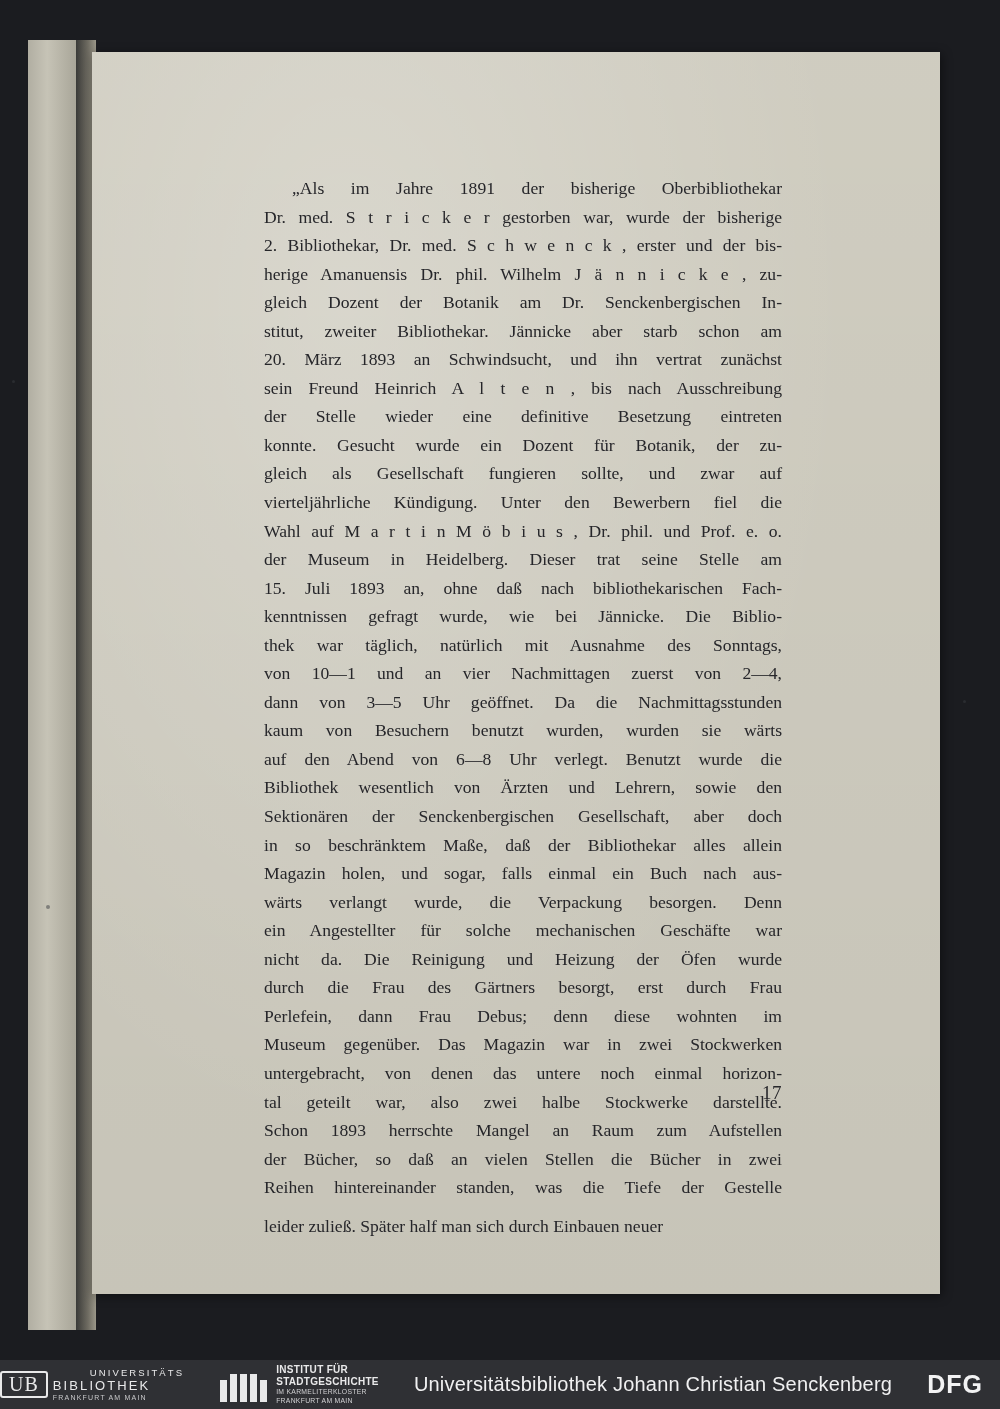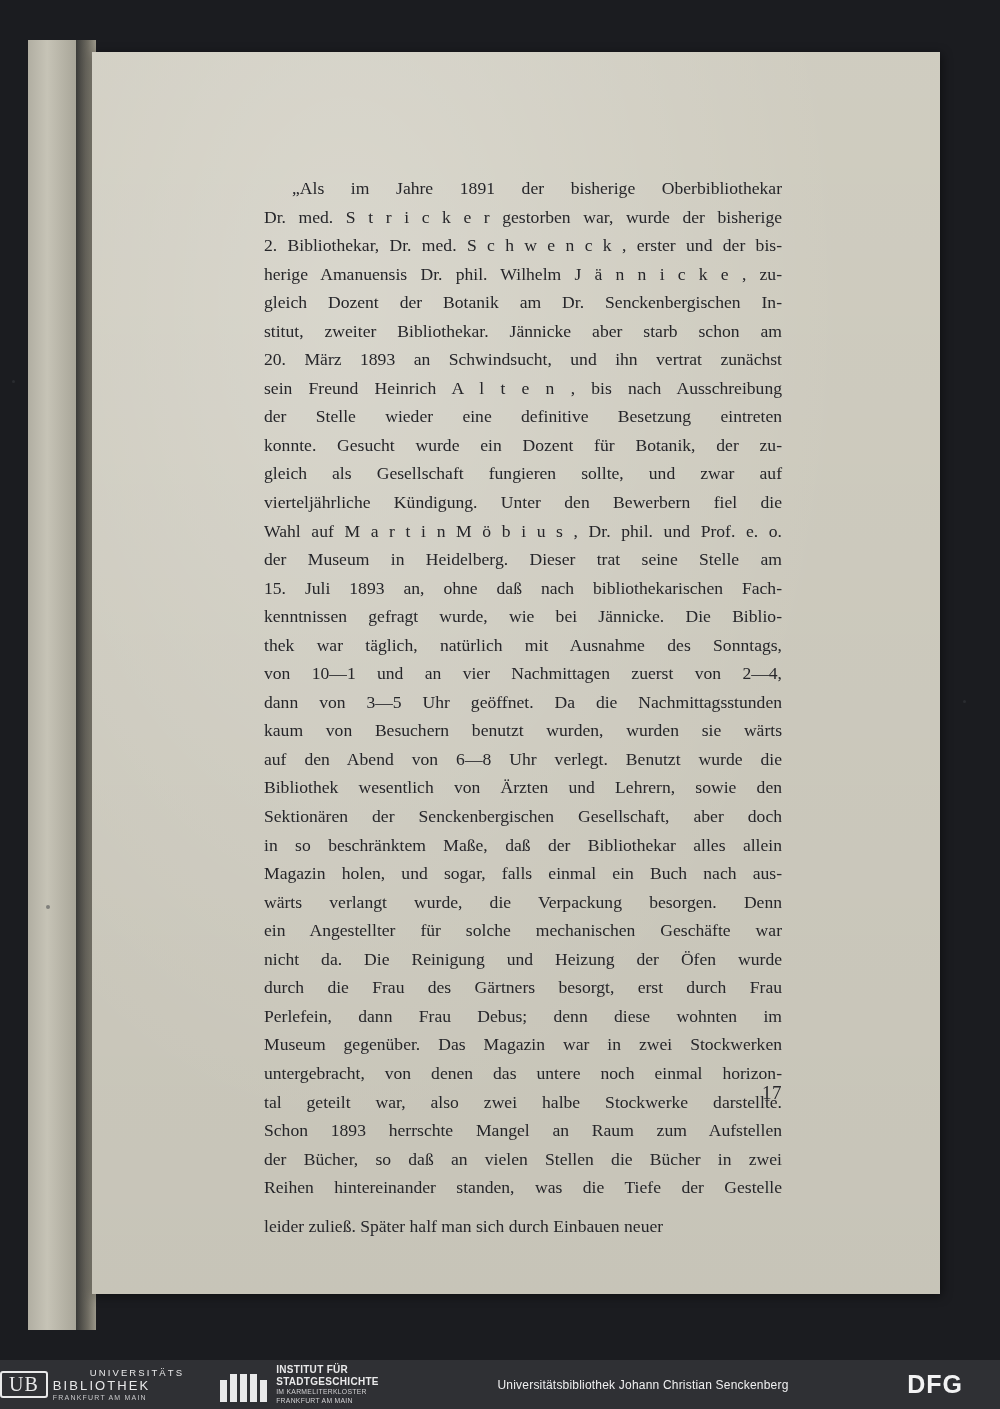--- a/index.html
+++ b/index.html
@@ -160,27 +160,27 @@
   }
   .inst-l1 { font-size: 10px; font-weight: bold; letter-spacing: .3px; }
   .inst-l2 { font-size: 10px; font-weight: bold; letter-spacing: .3px; }
   .inst-l3 { font-size: 6.8px; letter-spacing: .3px; color: #d2d2d4; }
   .inst-l4 { font-size: 6.8px; letter-spacing: .3px; color: #d2d2d4; }
 
   #centerCredit {
     flex: 1;
     text-align: center;
     font-family: "Liberation Sans", sans-serif;
-    font-size: 12px;
+    font-size: 20px;
     letter-spacing: .2px;
     color: #f0f0f1;
   }
 
   #dfgLogo {
-    padding-right: 37px;
+    padding-right: 17px;
     font-family: "Liberation Sans", sans-serif;
     font-size: 25px;
     font-weight: bold;
     letter-spacing: 1px;
     color: #f2f2f3;
   }
 
   
   .speck { position: absolute; background: #3a3b3f; opacity:.5; border-radius: 50%; }
 </style>

